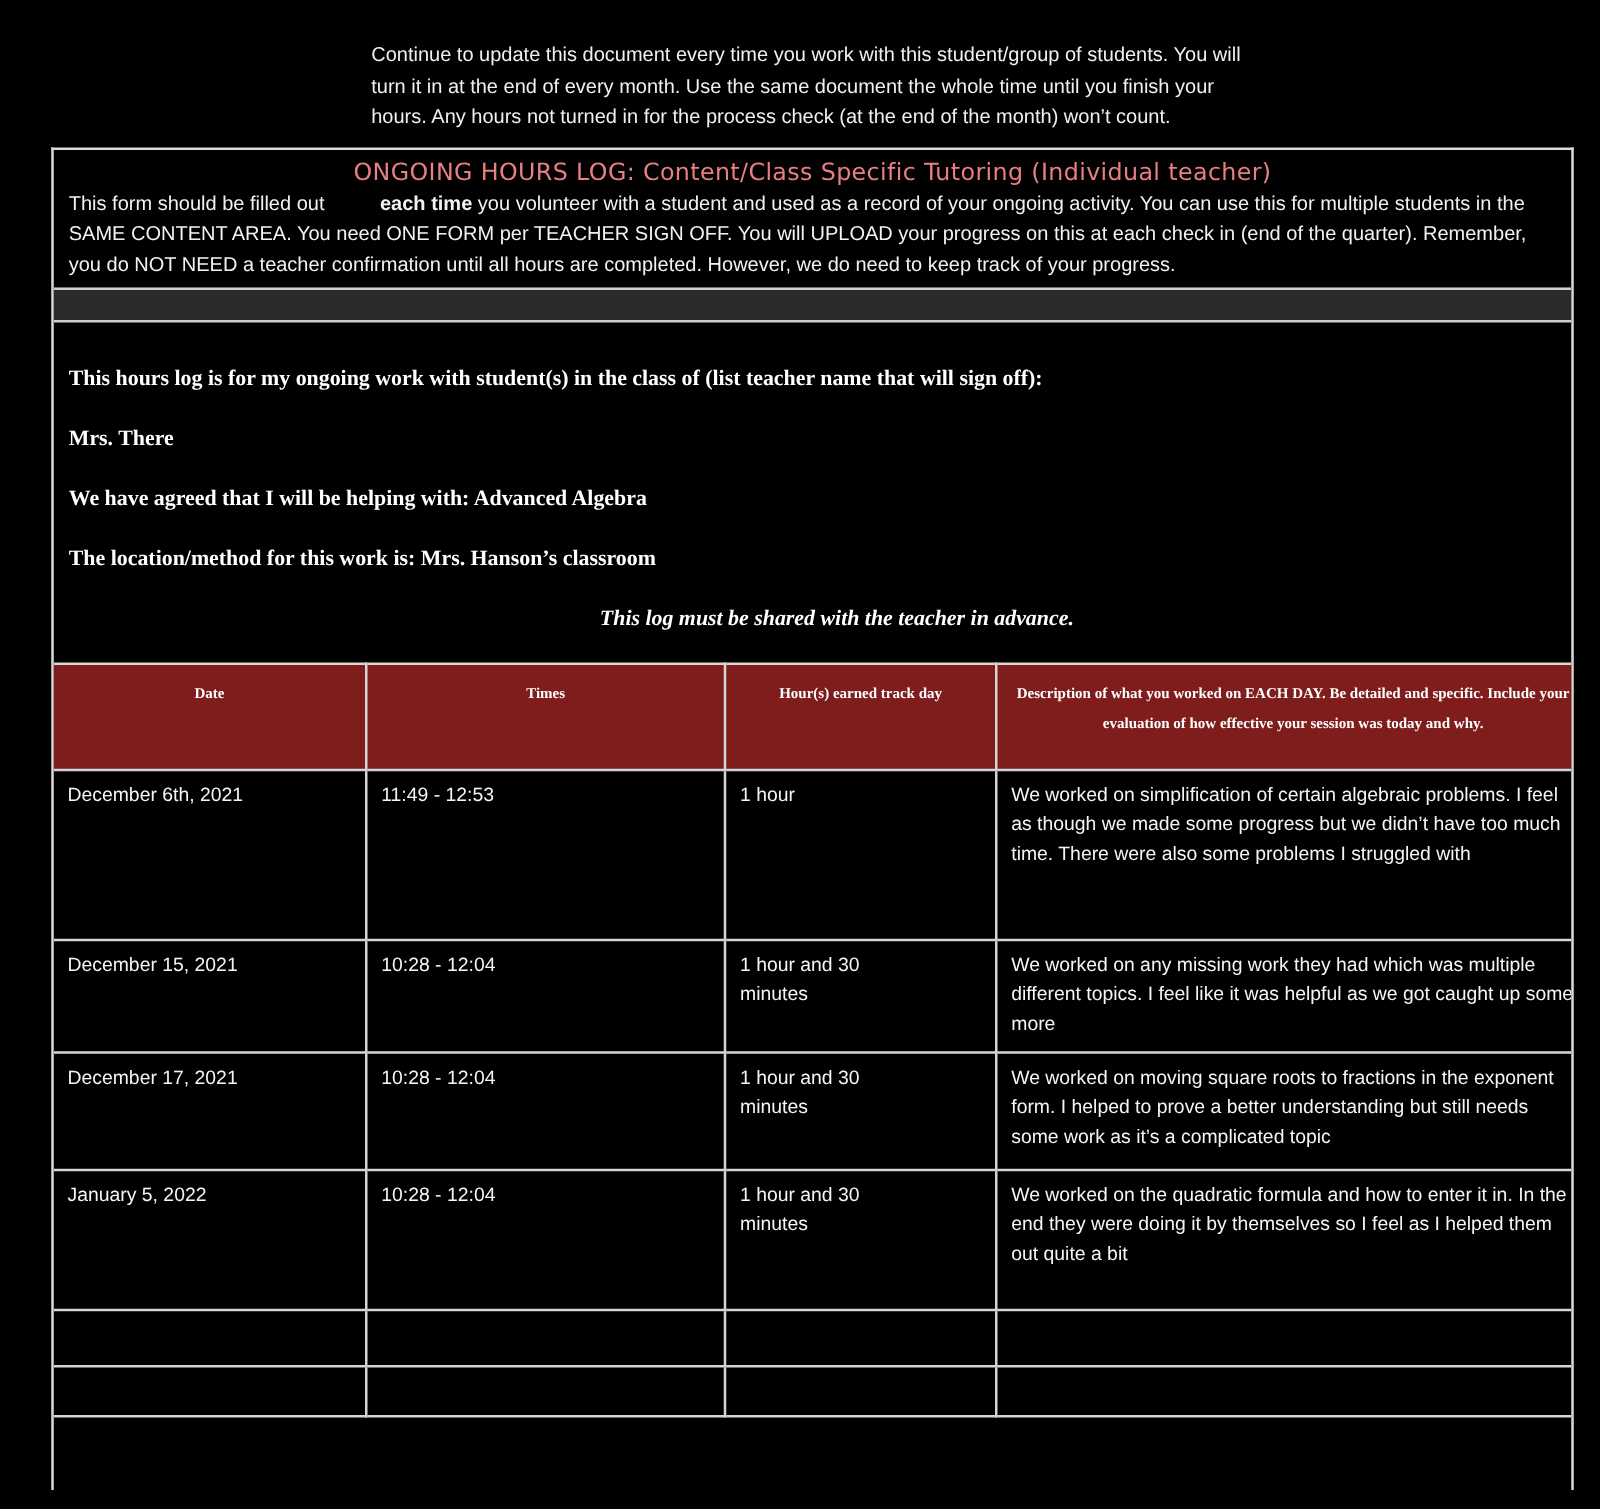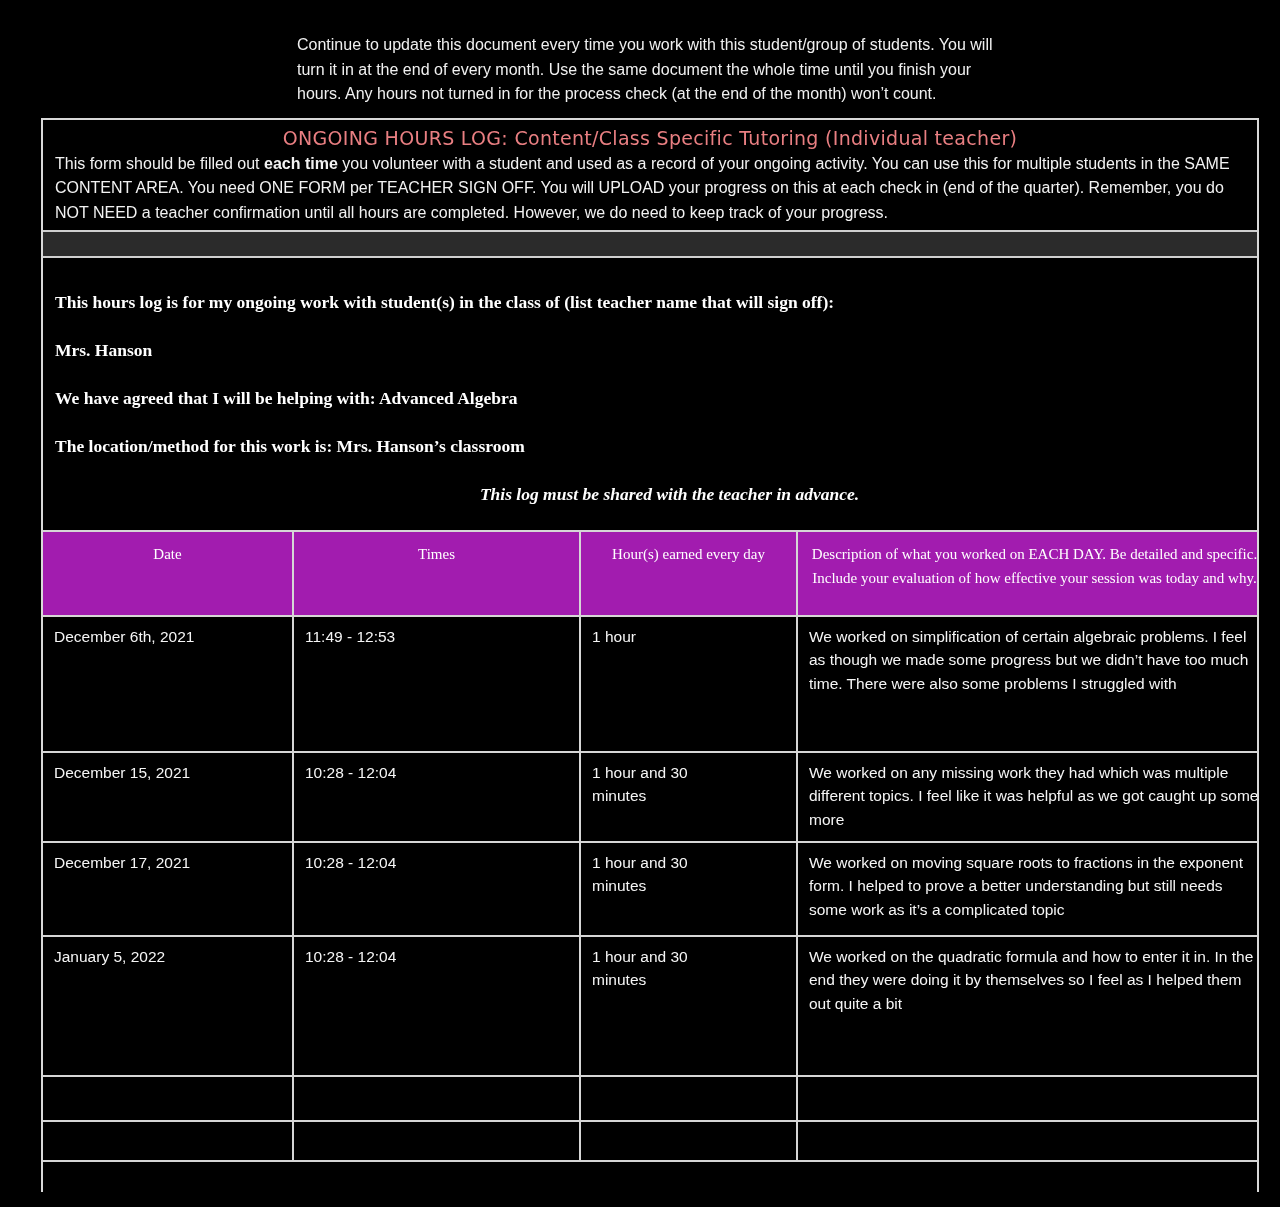--- a/index.html
+++ b/index.html
@@ -43,21 +43,21 @@
     font-size: 19px;
     letter-spacing: 0.3px;
     color: #e97f82;
     margin-bottom: 3px;
   }
   .hb-desc {
     font-size: 16px;
     line-height: 24.3px;
     color: #f2f2f2;
   }
-  .hb-desc b { font-weight: bold; }
+  .hb-desc b { font-weight: bold; margin-left: 40px; }
   .separator-row {
     height: 26px;
     background: #2b2b2b;
     border-top: 2px solid #cfcfcf;
   }
 
   
   .statements {
     margin: 32px 20px 0 12px;
     font-family: "Liberation Serif", serif;
@@ -90,80 +90,80 @@
   table.hours col.c-hours { width: 217px; }
   table.hours col.c-desc  { width: 475px; }
 
   table.hours th, table.hours td {
     border: 2px solid #d6d6d6;
     vertical-align: top;
   }
   table.hours th:first-child, table.hours td:first-child { border-left: none; }
 
   table.hours th {
-    background: #a21caf;
+    background: #7f1d1d;
     font-family: "Liberation Serif", serif;
-    font-weight: normal;
-    font-size: 15px;
+    font-weight: bold;
+    font-size: 12px;
     line-height: 24px;
     text-align: center;
     padding: 10px 8px;
     color: #fff;
   }
   thead tr { height: 85px; }
 
   table.hours td {
     padding: 8px 11px;
     font-size: 15.5px;
     line-height: 23.5px;
     color: #f5f5f5;
     white-space: pre-line;
   }
   tr.r0 { height: 136px; }
   tr.r1 { height: 90px;  }
   tr.r2 { height: 94px; }
-  tr.r3 { height: 140px; }
+  tr.r3 { height: 112px; }
   tr.r4 { height: 45px;  }
   tr.r5 { height: 40px;  }
 </style>
 </head>
 <body>
 
 <p class="intro">Continue to update this document every time you work with this student/group of students. You will turn it in at the end of every month. Use the same document the whole time until you finish your hours. Any hours not turned in for the process check (at the end of the month) won’t count.</p>
 
 <div class="doc">
 
   <div class="header-box">
     <div class="hb-row1">
       <div class="hb-title">ONGOING HOURS LOG: Content/Class Specific Tutoring (Individual teacher)</div>
       <div class="hb-desc"><span>This form should be filled out </span><b>each time</b><span> you volunteer with a student and used as a record of your ongoing activity. You can use this for multiple students in the SAME CONTENT AREA. You need ONE FORM per TEACHER SIGN OFF. You will UPLOAD your progress on this at each check in (end of the quarter). Remember, you do NOT NEED a teacher confirmation until all hours are completed. However, we do need to keep track of your progress.</span></div>
     </div>
     <div class="separator-row"></div>
   </div>
 
   <div class="statements">
     <p>This hours log is for my ongoing work with student(s) in the class of (list teacher name that will sign off):</p>
-    <p>Mrs. Hanson</p>
+    <p>Mrs. There</p>
     <p>We have agreed that I will be helping with: Advanced Algebra</p>
     <p>The location/method for this work is: Mrs. Hanson’s classroom</p>
     <p class="notice">This log must be shared with the teacher in advance.</p>
   </div>
 
   <table class="hours">
     <colgroup>
       <col class="c-date">
         <col class="c-times">
         <col class="c-hours">
         <col class="c-desc">
     </colgroup>
     <thead>
       <tr>
         <th>Date</th>
         <th>Times</th>
-        <th>Hour(s) earned every day</th>
+        <th>Hour(s) earned track day</th>
         <th>Description of what you worked on EACH DAY. Be detailed and specific. Include your evaluation of how effective your session was today and why.</th>
       </tr>
     </thead>
     <tbody>
       <tr class="r0">
         <td>December 6th, 2021</td>
         <td>11:49 - 12:53</td>
         <td>1 hour</td>
         <td>We worked on simplification of certain algebraic problems. I feel as though we made some progress but we didn’t have too much time. There were also some problems I struggled with</td>
       </tr>

